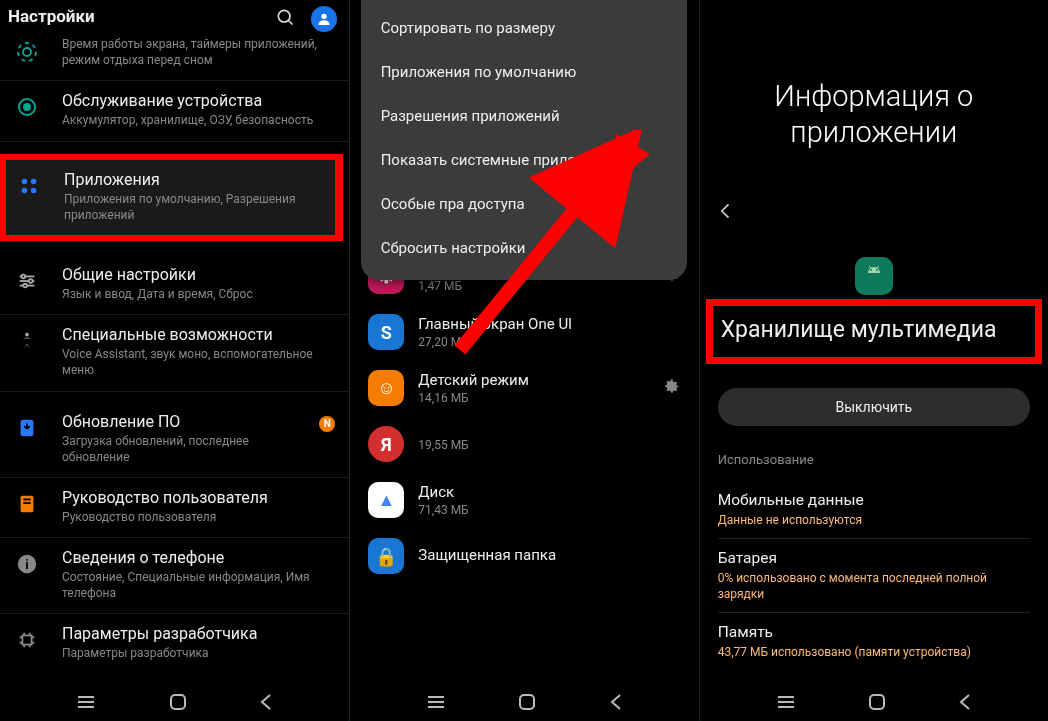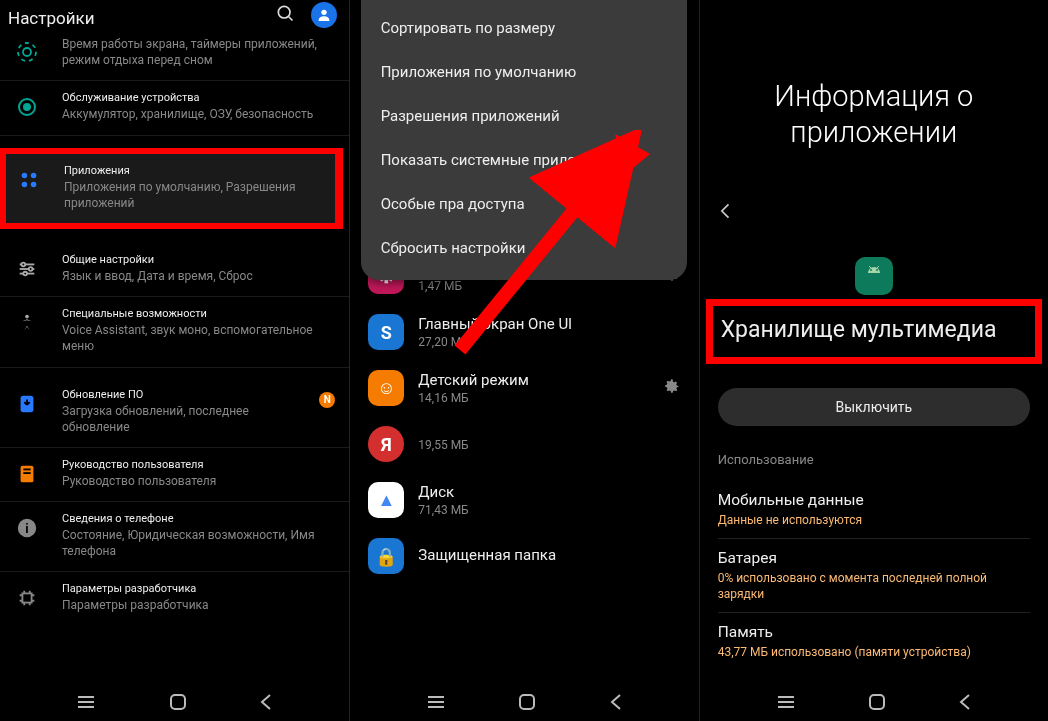--- a/index.html
+++ b/index.html
@@ -18,24 +18,25 @@
     height: 721px;
     background: #000;
     position: relative;
     overflow: hidden;
   }
   .screen + .screen { border-left: 1px solid #222; }
 
   
   .header1 {
     display: flex;
-    align-items: flex-end;
+    align-items: flex-start;
     justify-content: space-between;
     padding: 6px 12px 6px 8px;
     height: 34px;
+    font-weight: bold;
   }
   .header1 .title { font-size: 17px; color: #eee; }
   .header1 .right { display: flex; align-items: center; gap: 16px; }
   .search-icon-svg { width: 20px; height: 20px; }
   .profile {
     width: 26px; height: 26px; border-radius: 50%;
     background: #1a73e8; display: flex; align-items: center; justify-content: center;
   }
   .profile svg { width: 16px; height: 16px; fill: #fff; }
 
@@ -49,21 +50,21 @@
     position: relative;
   }
   .settings-item.half-top { padding-top: 0; }
   .settings-item .icon-wrap {
     width: 26px; height: 26px;
     display: flex; align-items: center; justify-content: center;
     margin-top: 3px;
     flex-shrink: 0;
   }
   .settings-item .text-wrap { flex: 1; min-width: 0; }
-  .settings-item .label { font-size: 11px; color: #eee; margin-bottom: 2px; }
+  .settings-item .label { font-size: 16px; color: #eee; margin-bottom: 2px; }
   .settings-item .desc { font-size: 12px; color: #888; line-height: 1.35; }
   .settings-item .badge {
     width: 16px; height: 16px; border-radius: 50%;
     background: #f57c00; color: #fff;
     font-size: 10px; font-weight: bold;
     display: flex; align-items: center; justify-content: center;
     margin-top: 4px;
   }
 
   .section-gap { height: 10px; background: #000; }
@@ -317,21 +318,21 @@
 
     <div class="settings-item">
       <div class="icon-wrap">
         <svg width="22" height="22" viewBox="0 0 24 24" fill="#888">
             <circle cx="12" cy="12" r="10"></circle>
             <text x="12" y="17" text-anchor="middle" font-size="14" fill="#000" font-weight="bold">i</text>
           </svg>
       </div>
       <div class="text-wrap">
         <div class="label">Сведения о телефоне</div>
-        <div class="desc">Состояние, Юридическая возможности, Имя телефона</div>
+        <div class="desc">Состояние, Специальные информация, Имя телефона</div>
       </div>
     </div>
 
     <div class="settings-item" style="border-bottom:none">
       <div class="icon-wrap">
         <svg width="22" height="22" viewBox="0 0 24 24" fill="none" stroke="#888" stroke-width="2">
             <rect x="7" y="7" width="10" height="10"></rect>
             <path d="M9 4v3M15 4v3M9 17v3M15 17v3M4 9h3M4 15h3M17 9h3M17 15h3"></path>
           </svg>
       </div>

